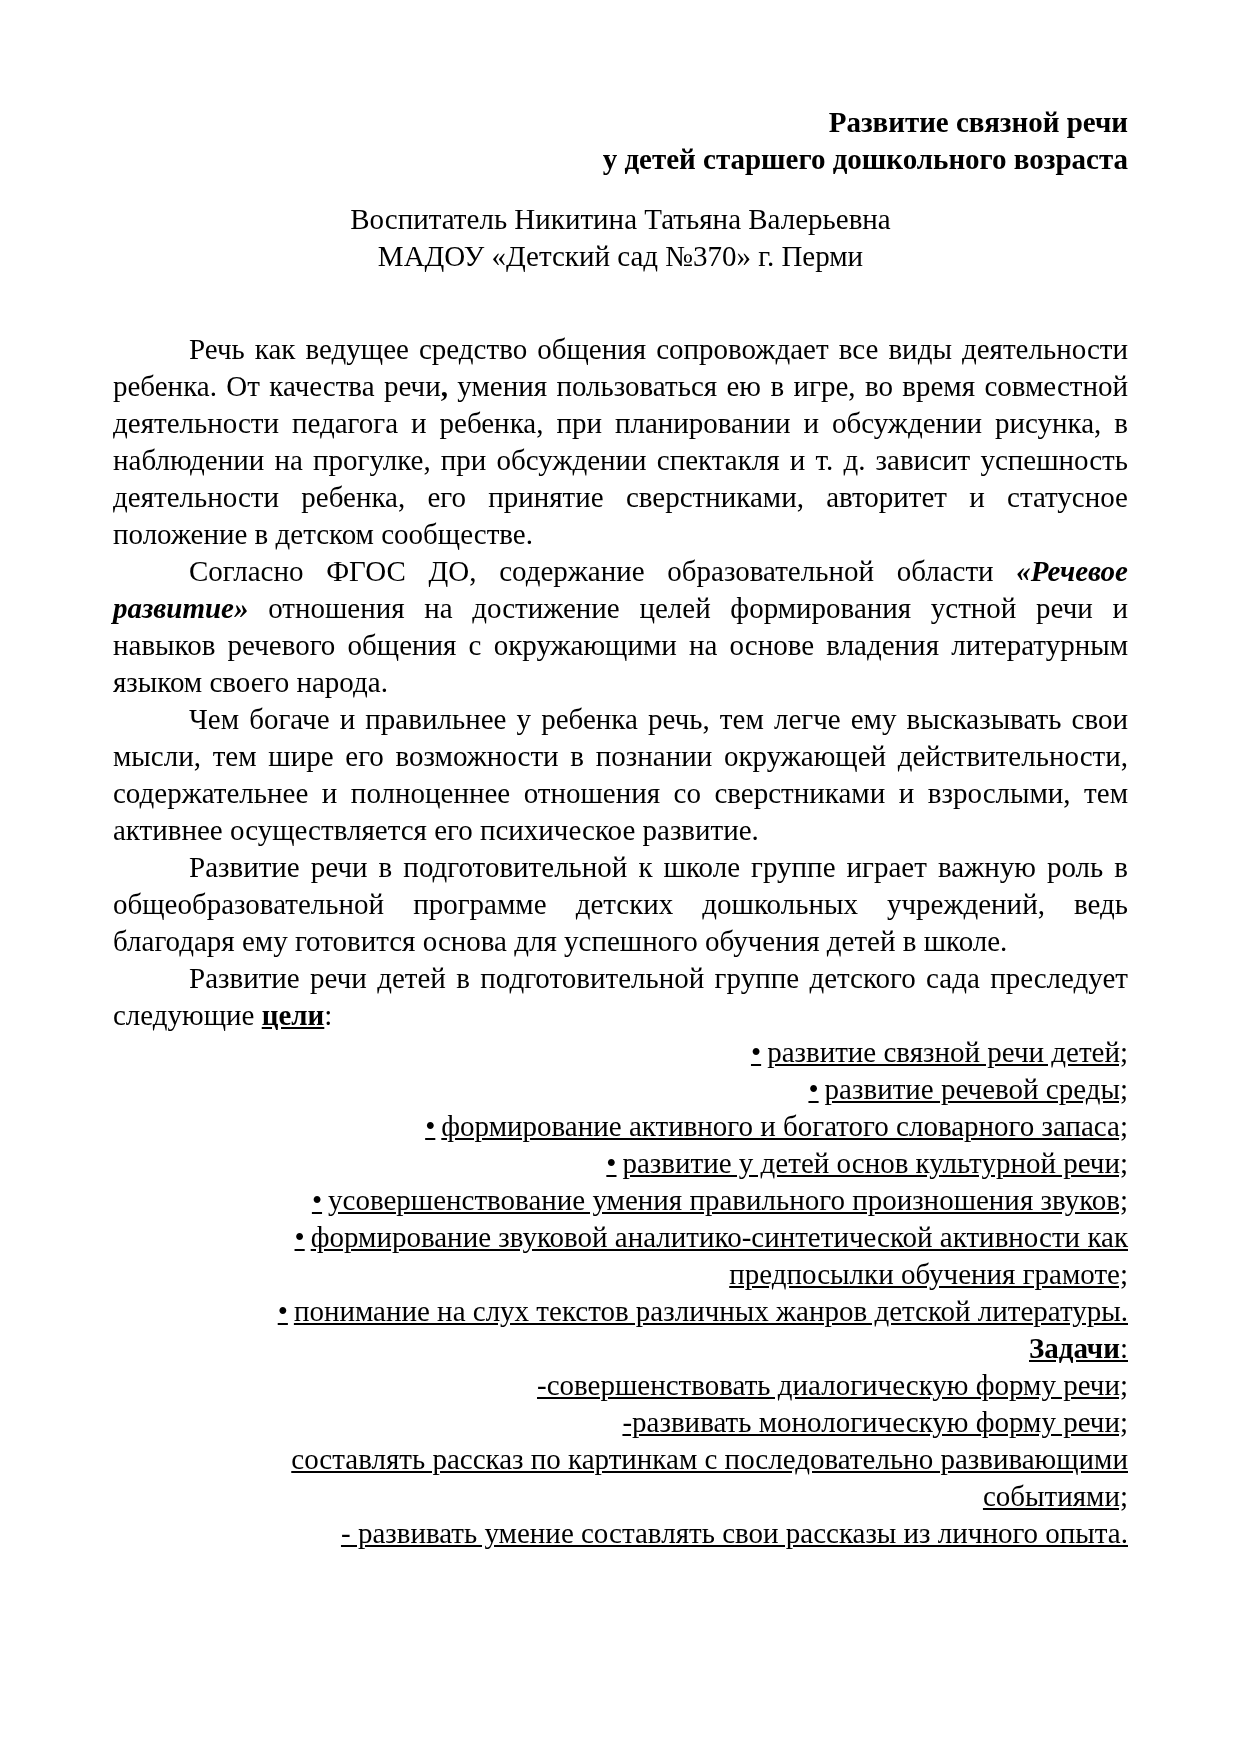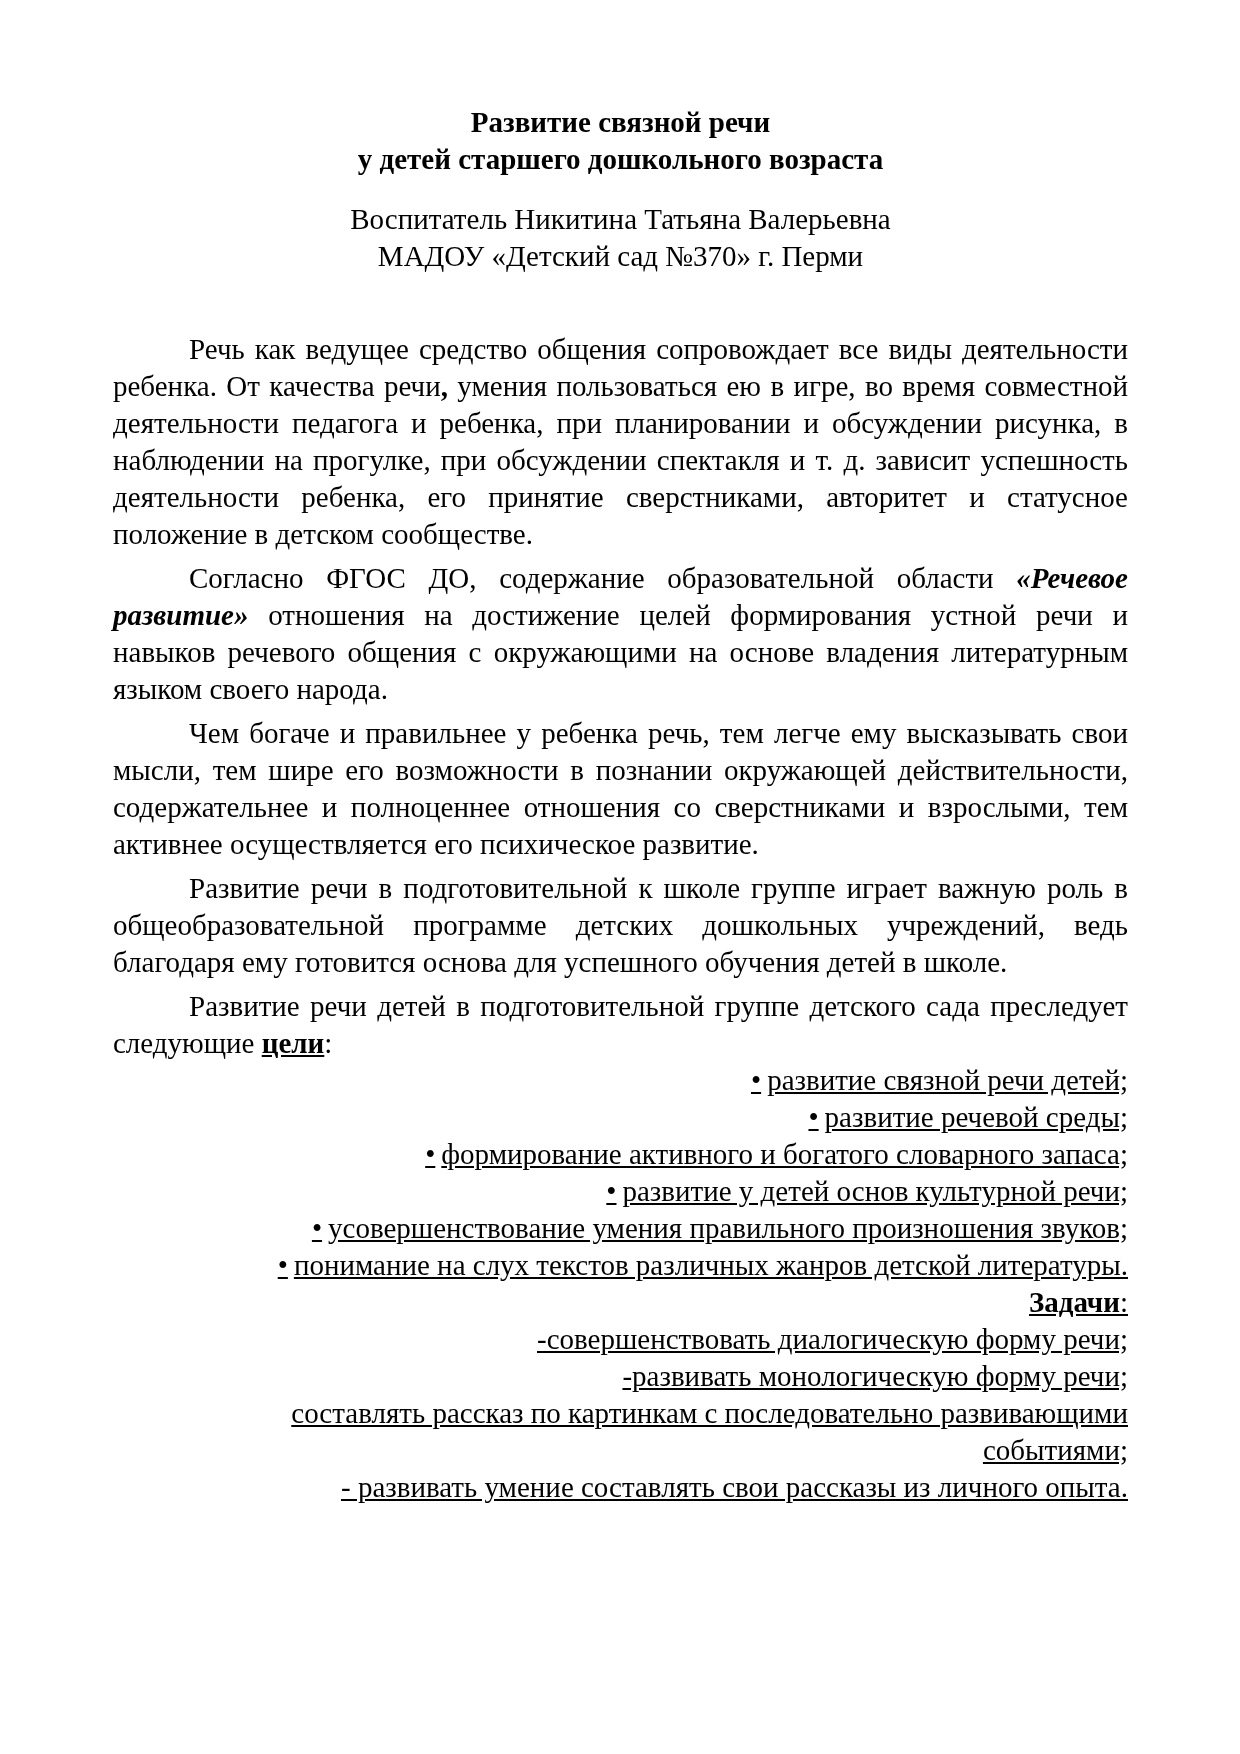--- a/index.html
+++ b/index.html
@@ -8,27 +8,27 @@
     width: 1240px;
     min-height: 1754px;
     margin: 0 auto;
     background: #ffffff;
     color: #000000;
     font-family: "Liberation Serif", "DejaVu Serif", serif;
     font-size: 29px;
     line-height: 37px;
     padding: 104px 112px 40px 113px;
   }
-  .doc-title { margin: 0; text-align: center; font-weight: bold; font-size: 29px; line-height: 37px; }
+  .doc-title { margin: 0; text-align: right; font-weight: bold; font-size: 29px; line-height: 37px; }
   .doc-title .line { display: block; }
   .author-block { margin: 23px 0 0 0; text-align: center; }
   .author-block .line { display: block; }
   .body-text { margin-top: 56px; }
   p { margin: 0; text-indent: 76px; }
-  p.j { text-align: justify; margin-top: 7px; }
+  p.j { text-align: justify; }
   p.l { text-align: right; text-decoration: underline; }
   .b  { font-weight: bold; }
   .i  { font-style: italic; }
   .bi { font-weight: bold; font-style: italic; }
   .bu { font-weight: bold; text-decoration: underline; }
   .bullet-glyph { margin-right: 6px; }
 </style>
 </head>
 <body>
 
@@ -54,20 +54,21 @@
 
     <p class="j">Развитие речи в подготовительной к школе  группе играет важную роль в общеобразовательной программе детских дошкольных учреждений, ведь благодаря ему готовится основа для успешного обучения детей в школе.</p>
 
     <p class="j"><span>Развитие речи детей в подготовительной группе детского сада преследует следующие </span><span class="bu">цели</span><span>:</span></p>
 
     <p class="l"><span class="bullet-glyph">•</span><span>развитие связной речи детей;</span></p>
     <p class="l"><span class="bullet-glyph">•</span><span>развитие речевой среды;</span></p>
     <p class="l"><span class="bullet-glyph">•</span><span>формирование активного и богатого словарного запаса;</span></p>
     <p class="l"><span class="bullet-glyph">•</span><span>развитие у детей основ культурной речи;</span></p>
     <p class="l"><span class="bullet-glyph">•</span><span>усовершенствование умения правильного произношения звуков;</span></p>
+    <p class="l"><span class="bullet-glyph">•</span><span>формирование звуковой аналитико-синтетической активности как предпосылки обучения грамоте;</span></p>
     <p class="l"><span class="bullet-glyph">•</span><span>понимание на слух текстов различных жанров детской литературы.</span></p>
 
     <p class="l"><span class="bu">Задачи</span><span>:</span></p>
 
     <p class="l"><span>-совершенствовать диалогическую форму речи;</span></p>
     <p class="l"><span>-развивать монологическую форму речи;</span></p>
     <p class="l"><span>составлять рассказ по картинкам с последовательно развивающими событиями;</span></p>
     <p class="l"><span>- развивать умение составлять свои рассказы из личного опыта.</span></p>
 
   </div>

